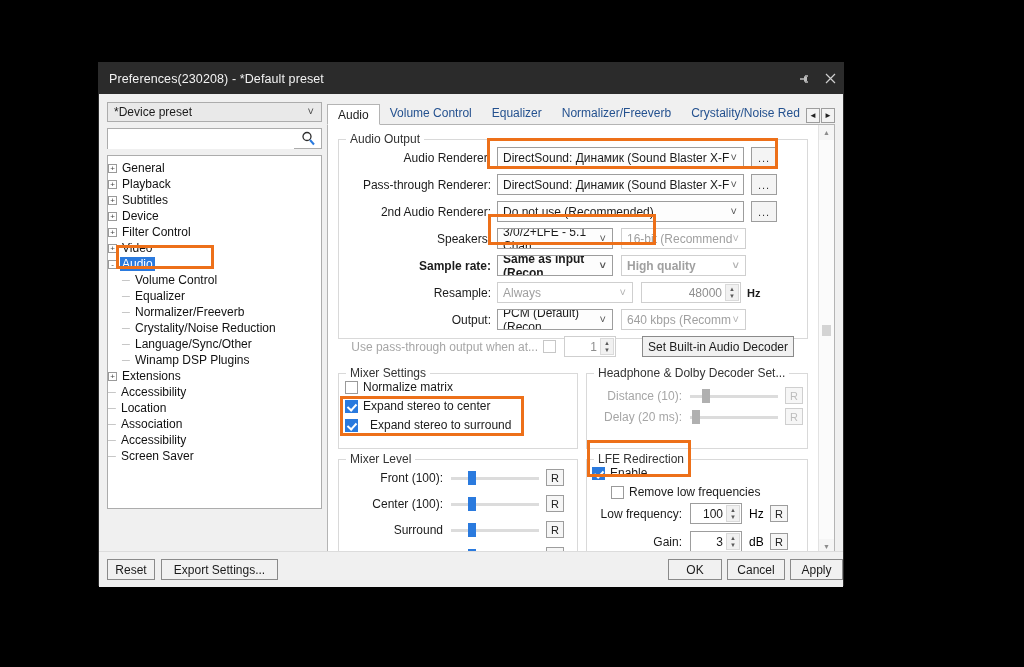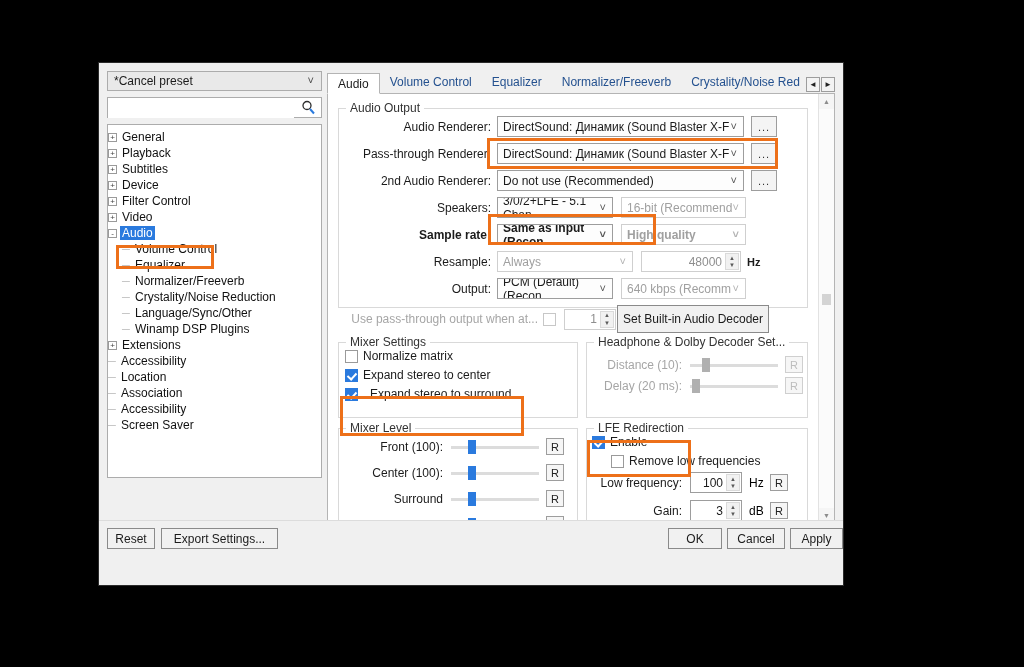--- a/index.html
+++ b/index.html
@@ -116,26 +116,42 @@
   
   .hl{position:absolute;border:3px solid #ed7019;box-sizing:border-box;pointer-events:none;}
 </style>
 </head>
 <body>
 
 <div id="root">
 
   <div class="window">
 
+    <div class="titlebar">
+      <div class="ttl">Preferences(230208) - *Default preset</div>
+      <div class="btns">
+        <div class="tb-btn">
+          <svg width="12" height="12" viewBox="0 0 12 12">
+              <path d="M2 6h5M7 3v6M7 3h3M7 9h3" stroke="#bdbdbd" stroke-width="1.3" fill="none"></path>
+              <rect x="6" y="4" width="3" height="4" fill="#bdbdbd"></rect>
+            </svg>
+        </div>
+        <div class="tb-btn">
+          <svg width="11" height="11" viewBox="0 0 11 11">
+              <path d="M1 1L10 10M10 1L1 10" stroke="#cfcfcf" stroke-width="1.2"></path>
+            </svg>
+        </div>
+      </div>
+    </div>
 
     <div class="wbody">
 
       <div class="leftpanel">
         <div class="preset-combo">
-          <span>*Cancel preset</span>
+          <span>*Device preset</span>
           <span class="chev">˅</span>
         </div>
         <div class="search-box">
           <input style="border: none; outline: none; width: 180px; height: 17px; font-size: 12px; padding-left: 4px; font-family: &quot;Liberation Sans&quot;, sans-serif;" placeholder="">
           <span class="mag">
             <svg width="15" height="15" viewBox="0 0 15 15">
                 <circle cx="6" cy="5.5" r="4" stroke="#2d2d2d" stroke-width="1.3" fill="none"></circle>
                 <path d="M9 9L13 13.5" stroke="#2a7ade" stroke-width="2"></path>
               </svg>
           </span>
@@ -327,21 +343,21 @@
           <div class="row" style="left:14px;top:211px;width:470px;">
             <div class="lab dim" style="width:196px;">Use pass-through output when at...</div>
             <span class="cb dim" style="margin-left:5px;"></span>
             <div class="spin" style="margin-left:8px;width:52px;">
               <span>1</span>
               <span class="ar">
                   <i>▲</i>
                   <i>▼</i>
                 </span>
             </div>
-            <div class="btn" style="margin-left:1px;width:152px;height:28px;">Set Built-in Audio Decoder</div>
+            <div class="btn" style="margin-left:26px;width:152px;height:21px;">Set Built-in Audio Decoder</div>
           </div>
 
           <div class="gb" style="left:10px;top:248px;width:240px;height:76px;">
             <div class="cap">Mixer Settings</div>
           </div>
           <div class="cbrow" style="position:absolute;left:17px;top:255px;">
             <span class="cb"></span>
             <span>Normalize matrix</span>
           </div>
           <div class="cbrow" style="position:absolute;left:17px;top:274px;">

